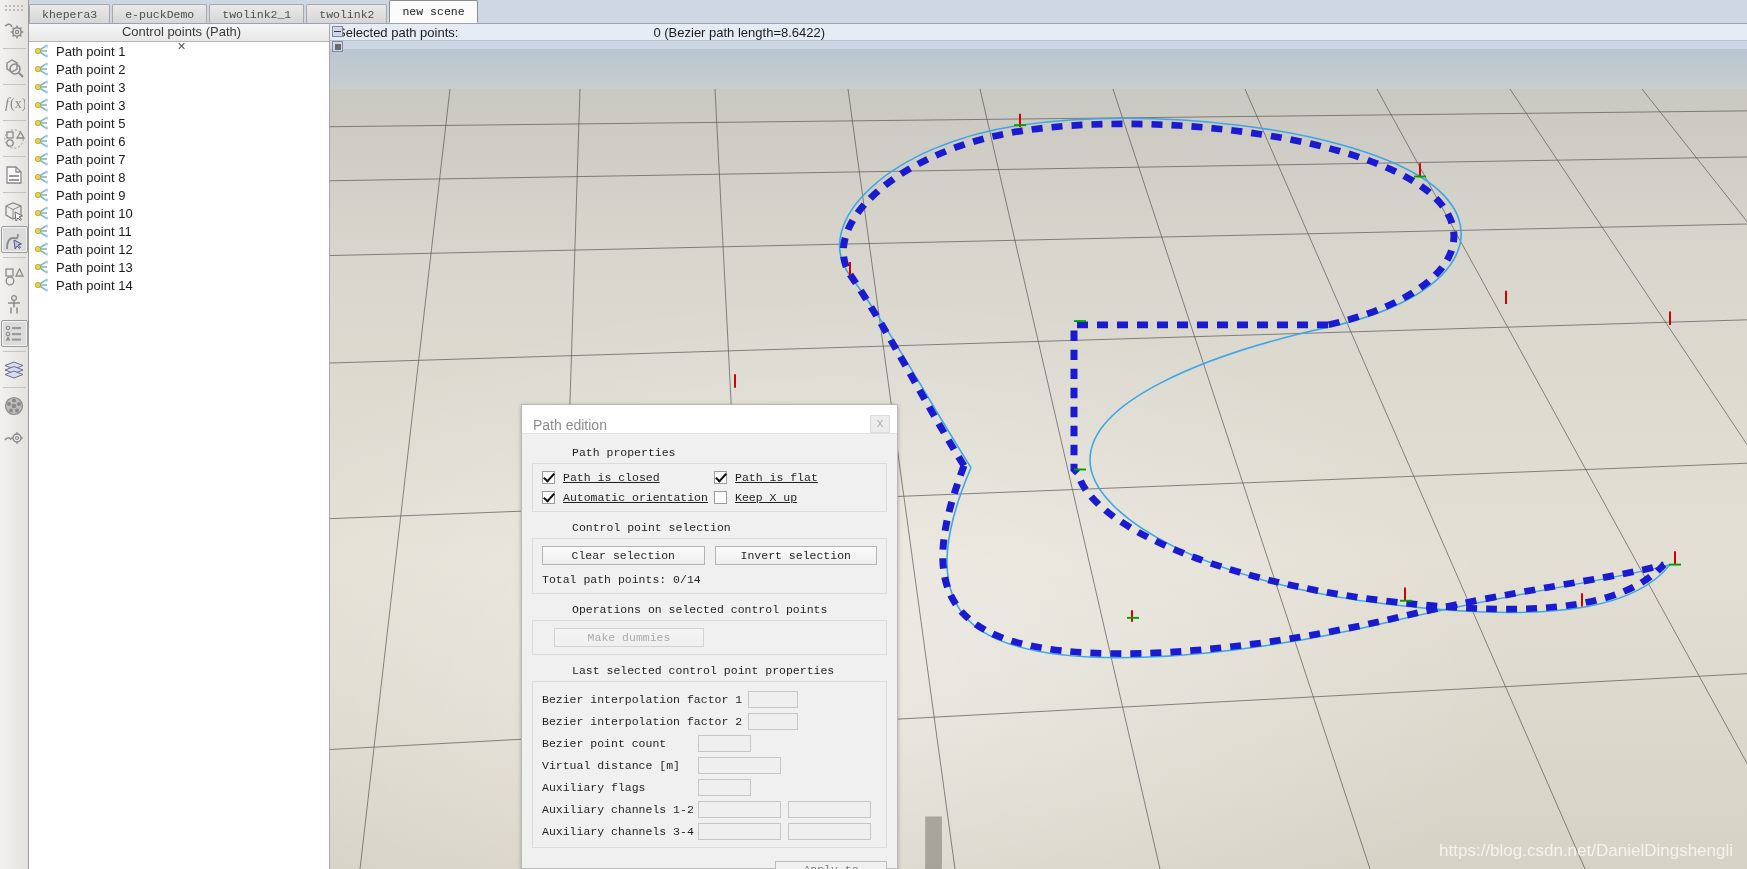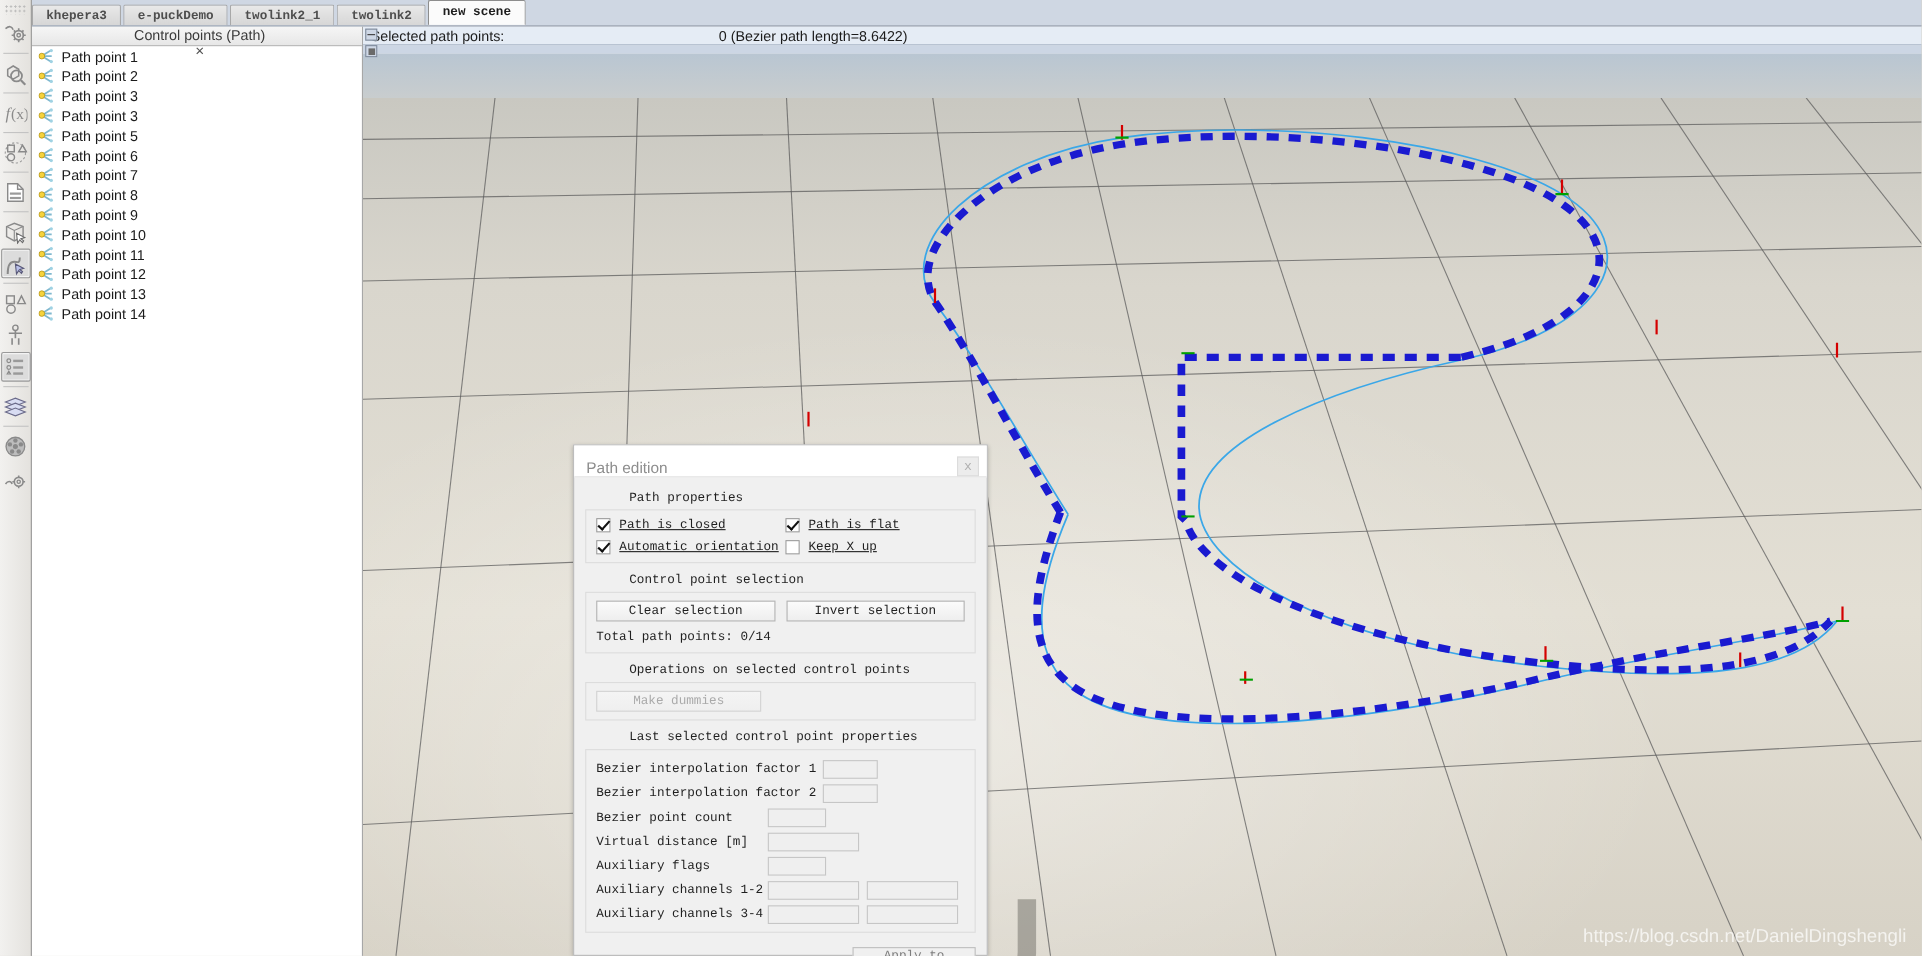--- a/index.html
+++ b/index.html
@@ -24,21 +24,21 @@
     border-radius:2px;box-sizing:border-box;}
   .tool-btn.active{background:#dcdcdc;border:1px solid #9a9a9a;
     box-shadow:inset 0 0 0 1px #f3f3f3;}
   .tool-sep{width:23px;height:1px;background:#c3c3c3;margin:3px 0;}
   .tool-btn svg{display:block;}
 
   
   #tabbar{
     position:absolute;left:29px;top:0;width:1718px;height:24px;
     background:#cfd7e3;border-bottom:1px solid #9aa3b0;
-    display:flex;align-items:flex-end;box-sizing:border-box;z-index:30;font-weight:bold;
+    display:flex;align-items:flex-end;box-sizing:border-box;z-index:30;
   }
   .tab{
     height:19px;line-height:19px;margin-right:2px;padding:0 12px;
     font-family:"Liberation Mono",monospace;font-size:11.5px;color:#4e4e4e;
     background:linear-gradient(to bottom,#e9e9e9,#d6d6d6);
     border:1px solid #a8a8a8;border-bottom:none;
     border-radius:2px 2px 0 0;box-sizing:border-box;
   }
   .tab.selected{
     height:23px;line-height:22px;color:#1d1d1d;
@@ -137,21 +137,21 @@
   .box{width:13px;height:13px;border:1px solid #9b9b9b;background:#fff;
     margin-right:8px;flex:none;position:relative;box-sizing:border-box;}
   .box.checked::after{content:"";position:absolute;left:3px;top:-1px;
     width:4px;height:9px;border:solid #111;border-width:0 2px 2px 0;
     transform:rotate(42deg);}
   .btn-row{display:flex;gap:10px;}
   .btn{flex:1;height:19px;line-height:17px;text-align:center;font-size:11.5px;
     color:#1f1f1f;background:linear-gradient(to bottom,#fbfbfb,#eeeeee);
     border:1px solid #b3b3b3;box-sizing:border-box;}
   .btn.disabled{color:#aaa;border-color:#d2d2d2;
-    background:linear-gradient(to bottom,#f4f4f4,#efefef);}
+    background:linear-gradient(to bottom,#f4f4f4,#efefef);margin-left:12px;}
   .info-line{font-size:11.5px;color:#1f1f1f;margin-top:8px;}
   .field-row{display:flex;align-items:center;height:20px;margin-bottom:2px;}
   .field-label{font-size:11.5px;color:#1f1f1f;}
   .inp{height:17px;border:1px solid #c6c6c6;background:#efefef;
     box-sizing:border-box;}
   .apply-row{display:flex;justify-content:flex-end;padding:4px 10px 0 10px;}
   #apply-btn{width:112px;height:17px;line-height:15px;text-align:center;
     font-size:11.5px;color:#7e7e7e;background:#f0f0f0;border:1px solid #bdbdbd;
     box-sizing:border-box;}
 </style>

